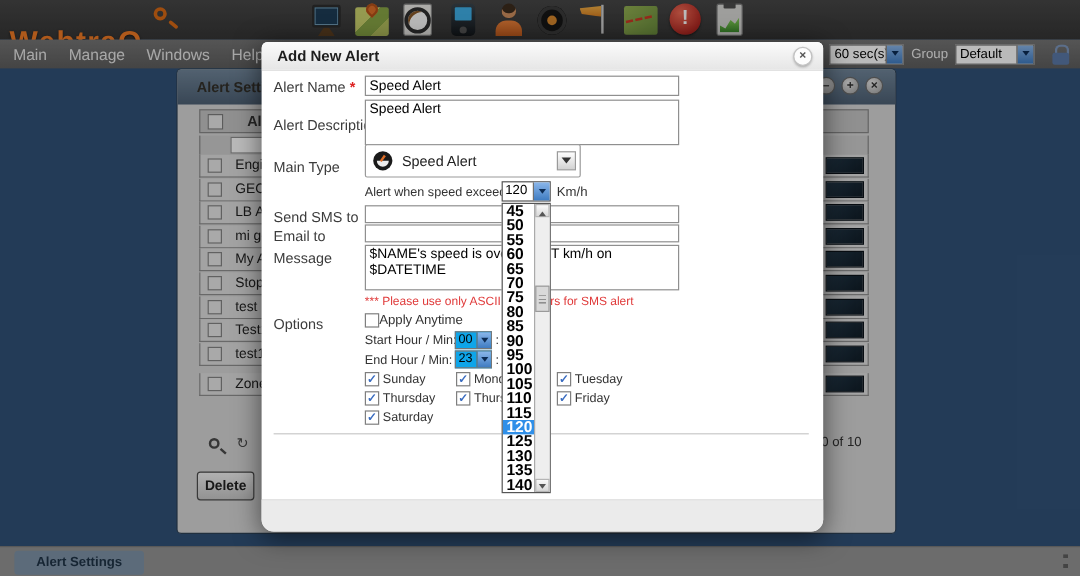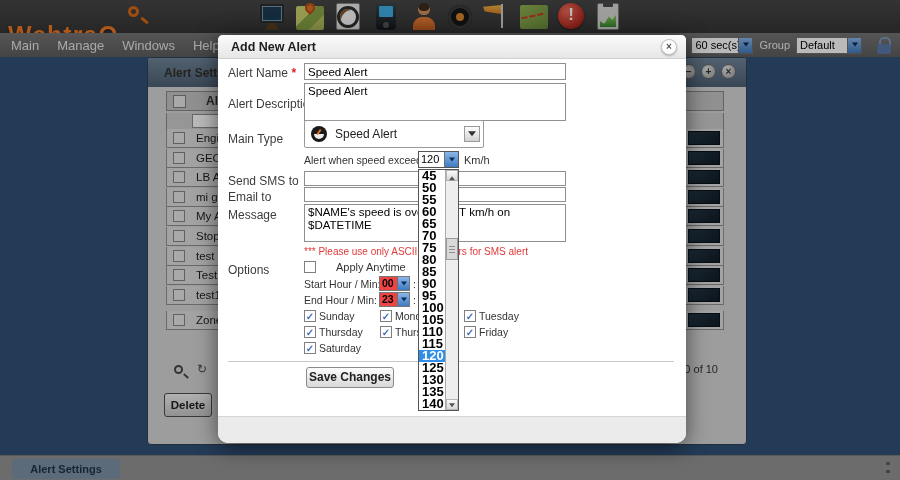--- a/index.html
+++ b/index.html
@@ -99,26 +99,26 @@
   .typebox{position:absolute;left:86px;top:85px;width:180px;height:28px;border:1px solid #9a9a9a;border-radius:2px;background:#fff;display:flex;align-items:center;padding-left:6px;gap:8px;}
   .gauge{position:relative;width:16px;height:16px;border-radius:50%;background:#1a1a1a;flex:0 0 auto;}
   .gauge:after{content:"";position:absolute;left:3px;top:8px;width:10px;height:5px;background:#ededed;border-radius:0 0 5px 5px;}
   .gauge:before{content:"";position:absolute;left:7px;top:3px;width:2px;height:6px;background:#e06f28;transform:rotate(35deg);z-index:1;}
   .typeval{font-size:12px;color:#222;}
   .tarrow{position:absolute;right:3px;top:5px;width:16px;height:16px;background:linear-gradient(#fefefe,#d2d2d2);border:1px solid #9a9a9a;}
   .tarrow:after{content:"";position:absolute;left:50%;top:50%;transform:translate(-50%,-30%);border:4px solid transparent;border-top:5px solid #333;}
   .speedtext{position:absolute;left:86px;top:119px;font-size:10.5px;color:#333;white-space:nowrap;}
   .speedunit{position:absolute;left:246px;top:119px;font-size:11px;color:#333;}
   .rednote{position:absolute;left:86px;top:211px;font-size:10px;color:#e03a3a;white-space:nowrap;}
-  .chkrow{position:absolute;display:flex;align-items:center;gap:20px;}
+  .chkrow{position:absolute;display:flex;align-items:center;gap:0;}
   .cb{width:12px;height:12px;background:#fff;border:1px solid #7f7f7f;flex:0 0 auto;color:#3a6cc0;font-size:10px;line-height:11px;font-weight:bold;text-align:center;}
   .chklbl{font-size:11px;color:#333;}
   .timerow{position:absolute;left:86px;display:flex;align-items:center;gap:3px;font-size:10.5px;color:#333;}
   .timerow .tl{width:72px;white-space:nowrap;}
-  .combo-sm{display:flex;background:#ef4444;border:1px solid #777;width:31px;height:15px;font-weight:bold;}
+  .combo-sm{display:flex;background:#0ea5e9;border:1px solid #777;width:31px;height:15px;}
   .combo-sm .cv{flex:1;font-size:10.5px;padding:0 2px;color:#000;}
   .combo-sm .cbtn{width:12px;}
   .daysgrid{position:absolute;left:86px;top:273px;width:270px;display:grid;grid-template-columns:68px 76px auto;grid-auto-rows:16px;column-gap:8px;}
   .dayitem{display:flex;align-items:center;gap:3px;white-space:nowrap;}
   .dlbl{font-size:10.5px;color:#333;}
   .mdivider{position:absolute;left:10px;right:12px;top:326px;border-top:1px solid #c9c9c9;}
   .savebtn{position:absolute;left:88px;top:332px;width:88px;height:21px;background:linear-gradient(#fdfdfd,#d8d8d8);border:1px solid #8a8a8a;border-radius:3px;font-size:12px;font-weight:bold;color:#222;text-align:center;line-height:19px;}
   .mfooter{position:absolute;left:0;right:0;bottom:0;height:27px;background:#ebebeb;border-top:1px solid #d5d5d5;border-radius:0 0 10px 10px;}
 
   
@@ -357,21 +357,20 @@
           <span class="cb">✓</span>
           <span class="dlbl">Friday</span>
         </span>
         <span class="dayitem">
           <span class="cb">✓</span>
           <span class="dlbl">Saturday</span>
         </span>
       </div>
 
     <div class="mdivider"></div>
-    <div class="savebtn">Save Changes</div>
     <div class="mfooter"></div>
 
     <div class="speedcombo">
       <span class="cv">120</span>
       <span class="cbtn"></span>
     </div>
 
     <div class="ddlist">
       <div class="opts">
           <div class="opt">45</div>

